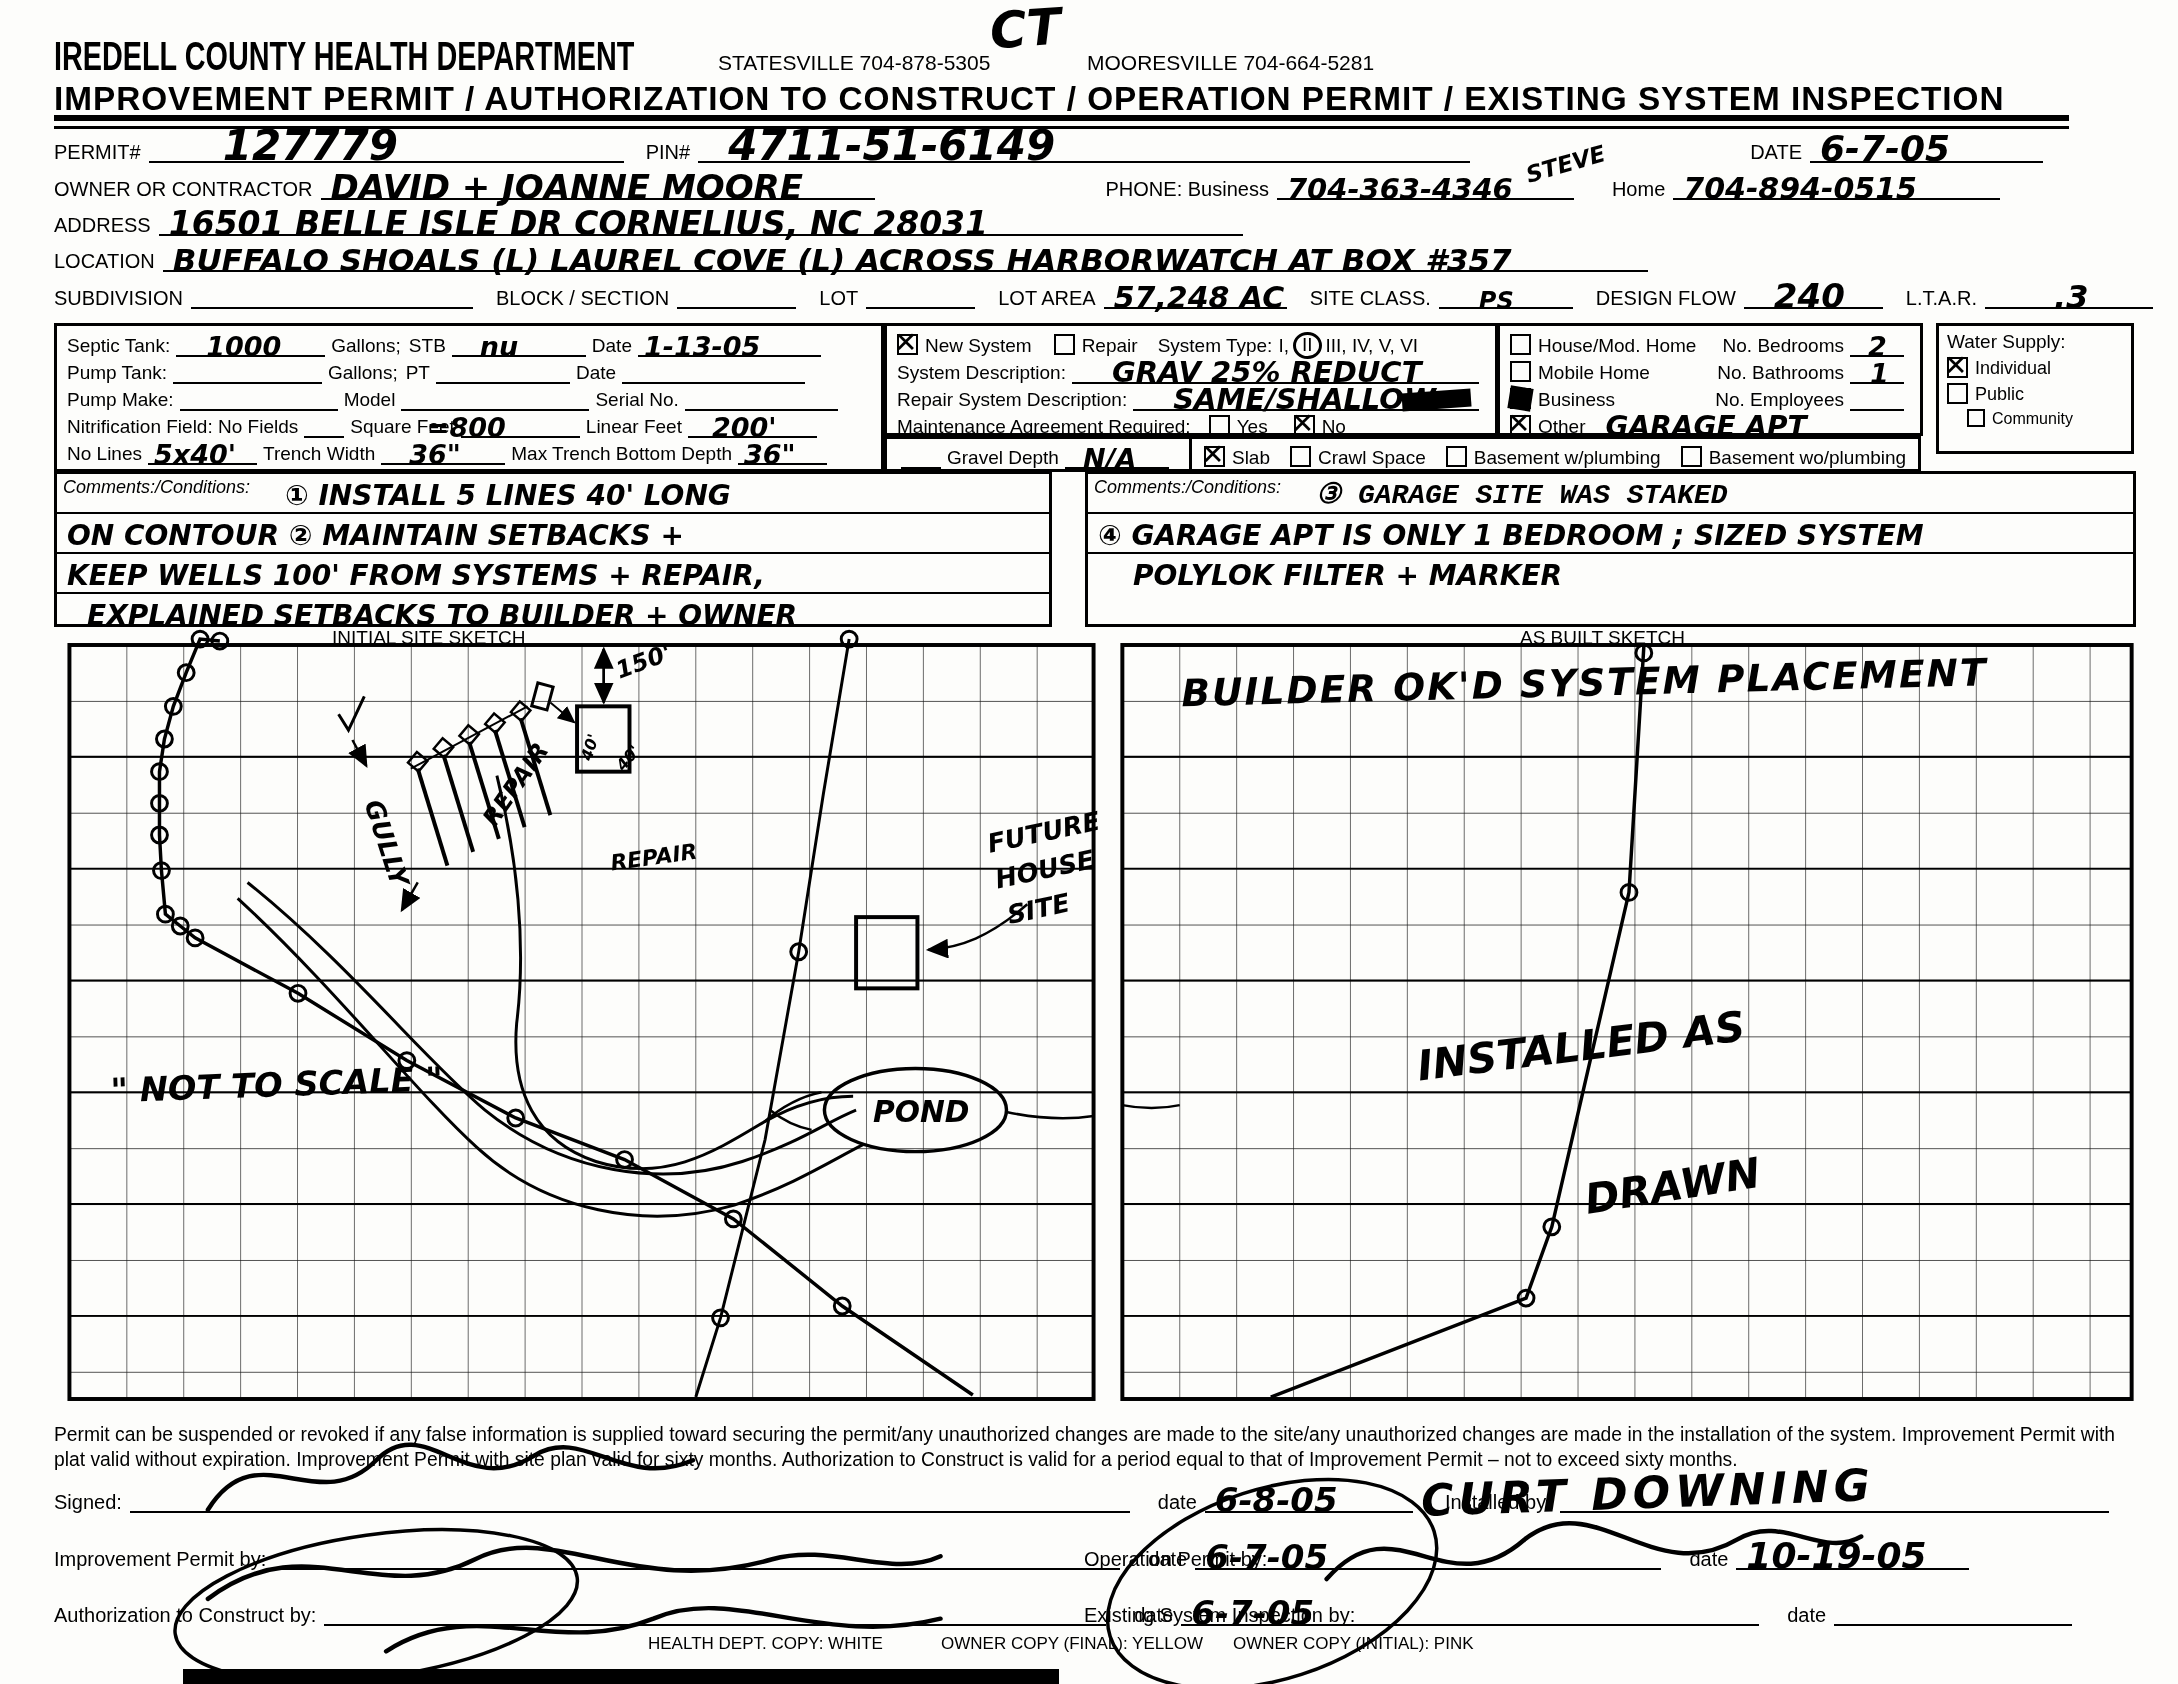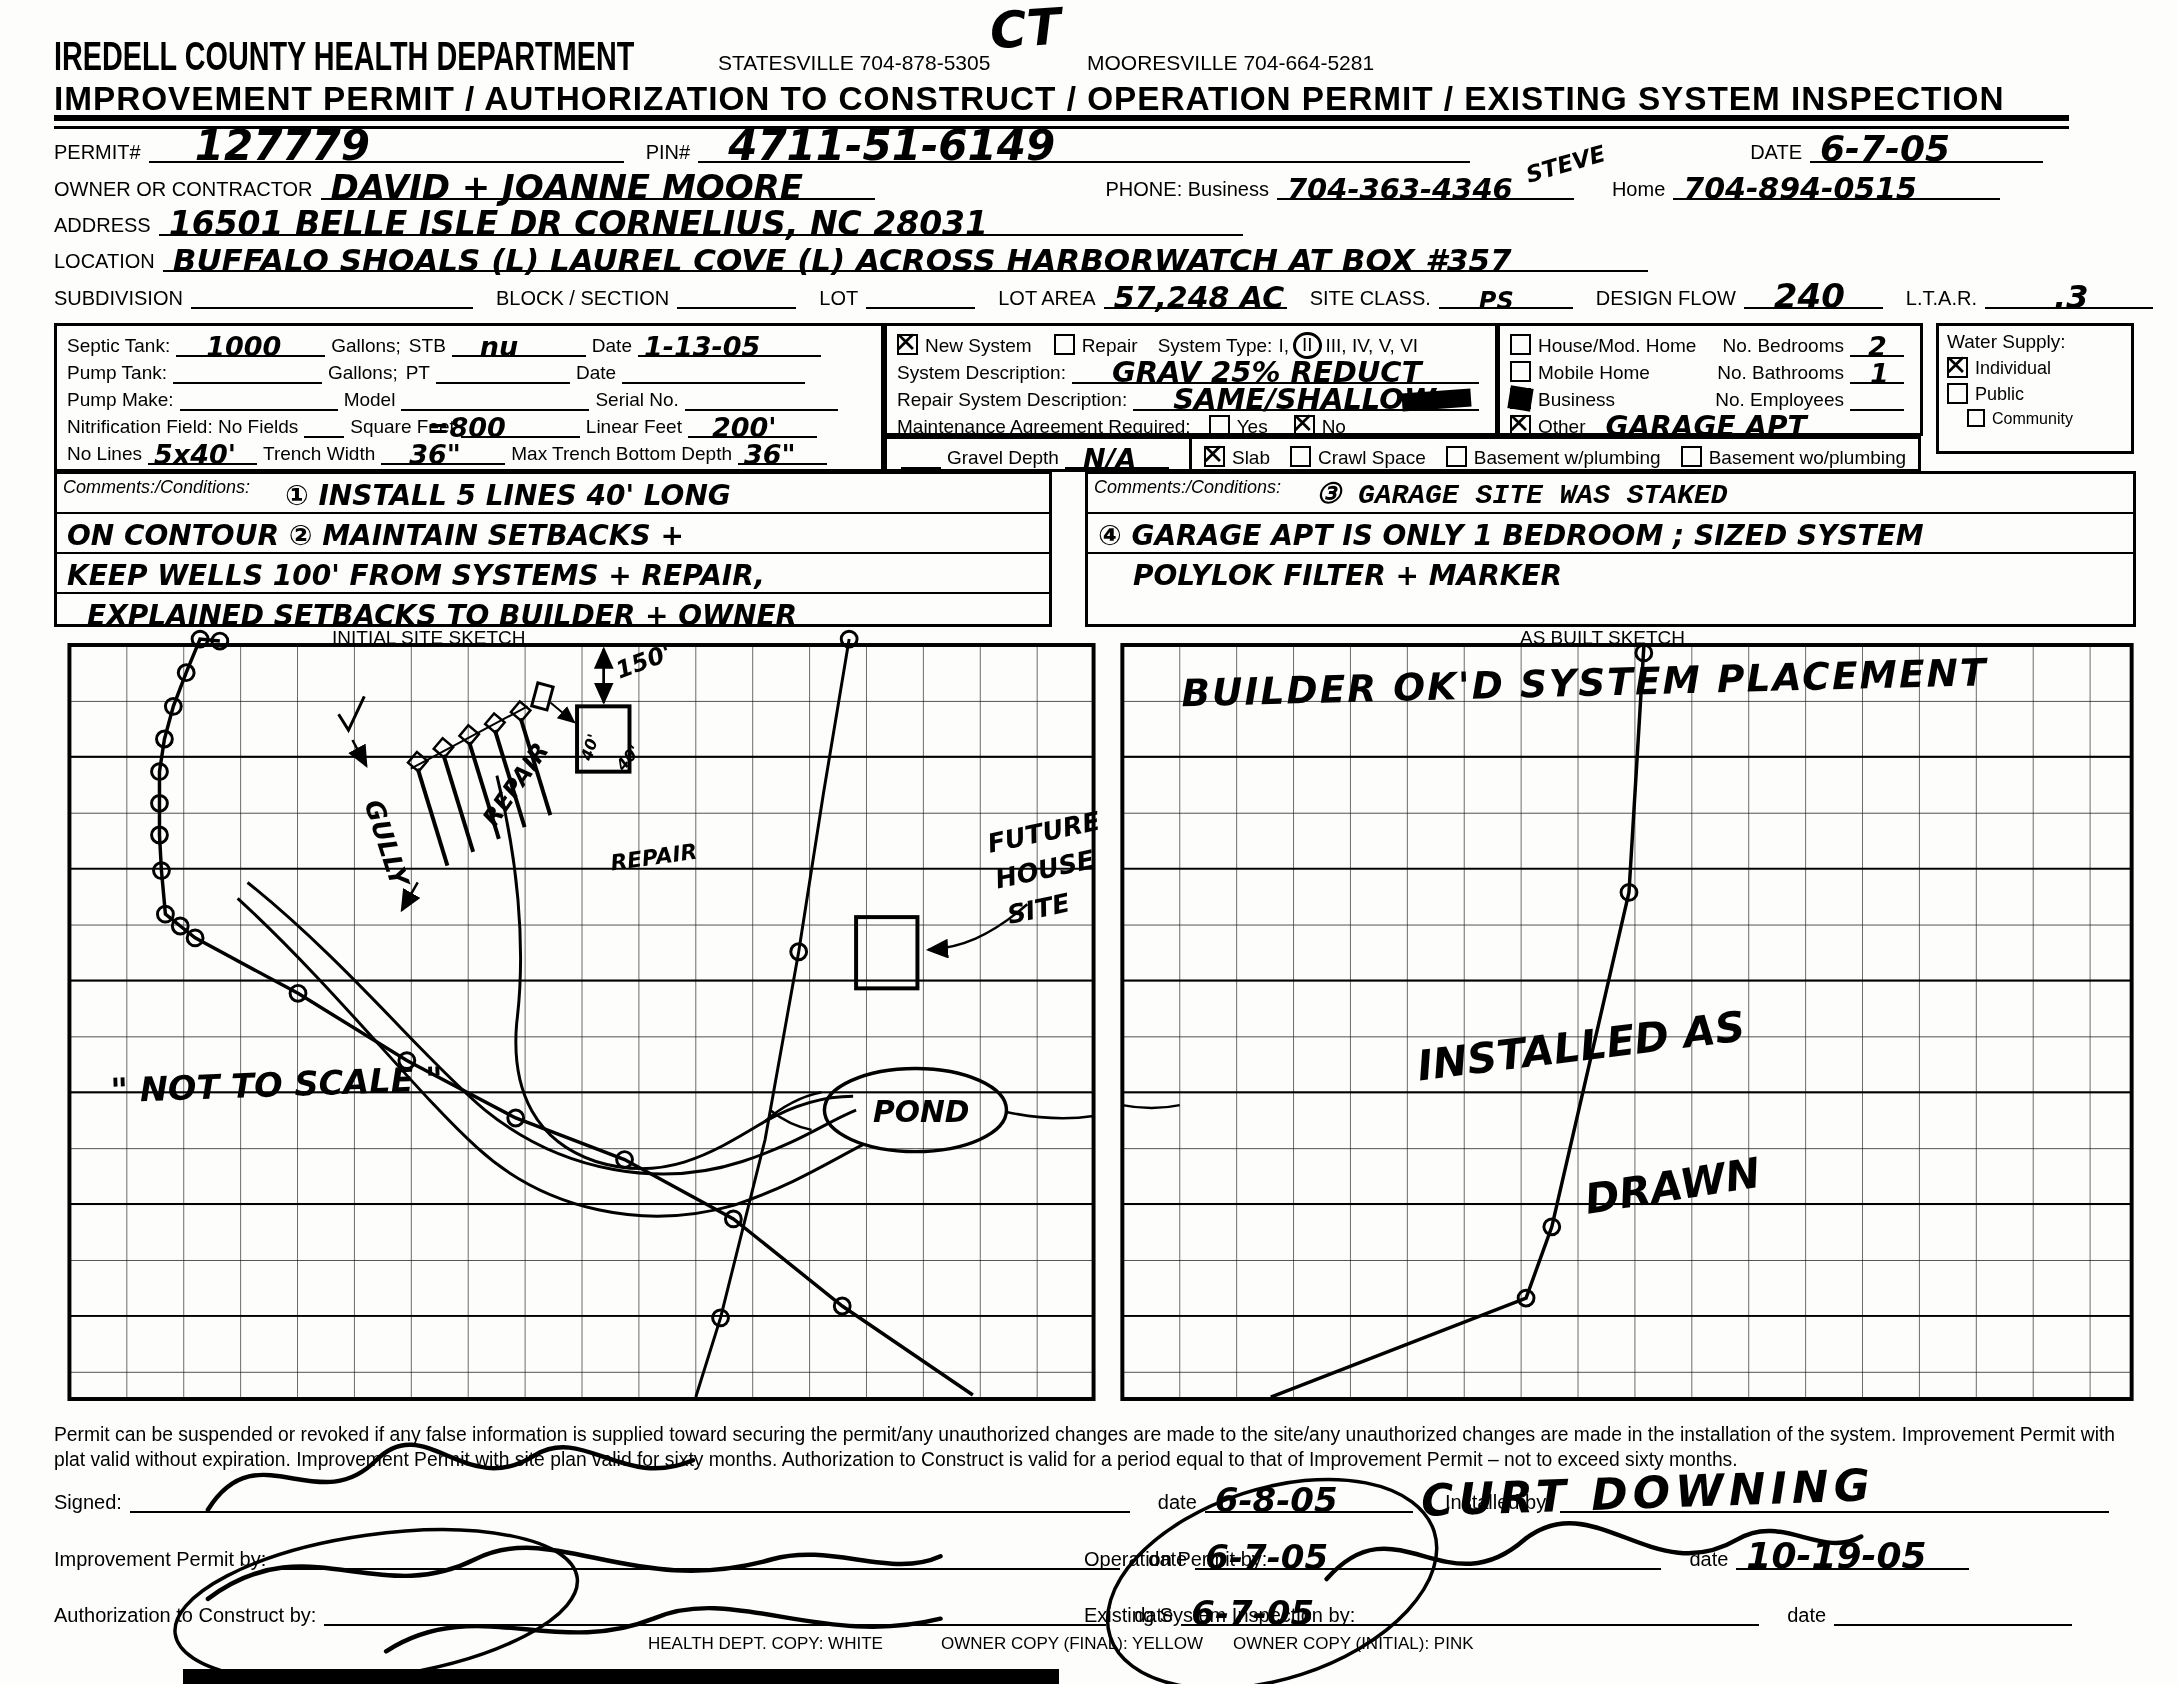--- a/index.html
+++ b/index.html
@@ -44,21 +44,21 @@
 
   <div style="position:absolute;left:54px;top:34px;font-size:40px;font-weight:bold;transform:scaleX(.72);transform-origin:left;">IREDELL COUNTY HEALTH DEPARTMENT</div>
   <div style="position:absolute;left:718px;top:51px;font-size:21px;">STATESVILLE 704-878-5305</div>
   <div style="position:absolute;left:1087px;top:51px;font-size:21px;">MOORESVILLE 704-664-5281</div>
   <div style="position:absolute;left:54px;top:79px;font-size:34px;font-weight:bold;letter-spacing:1px;transform:scaleX(.98);transform-origin:left;">IMPROVEMENT PERMIT / AUTHORIZATION TO CONSTRUCT / OPERATION PERMIT / EXISTING SYSTEM INSPECTION</div>
   <div style="position:absolute;left:54px;top:115px;width:2015px;height:5px;border-top:6px solid #000;border-bottom:3px solid #000;"></div>
 
   <div class="row" style="left:54px;top:133px;">
     <span class="lab">PERMIT#</span>
     <span class="ln" style="width:475px;">
-      <span class="hw" style="font-size:42px;left:46px;">127779</span>
+      <span class="hw" style="font-size:42px;left:74px;">127779</span>
       </span>
     <span class="lab" style="margin-left:14px;">PIN#</span>
     <span class="ln" style="width:772px;">
       <span class="hw" style="font-size:42px;left:30px;">4711-51-6149</span>
       </span>
     <span class="lab" style="margin-left:272px;">DATE</span>
     <span class="ln" style="width:233px;">
       <span class="hw" style="font-size:36px;">6-7-05</span>
       </span>
   </div>

